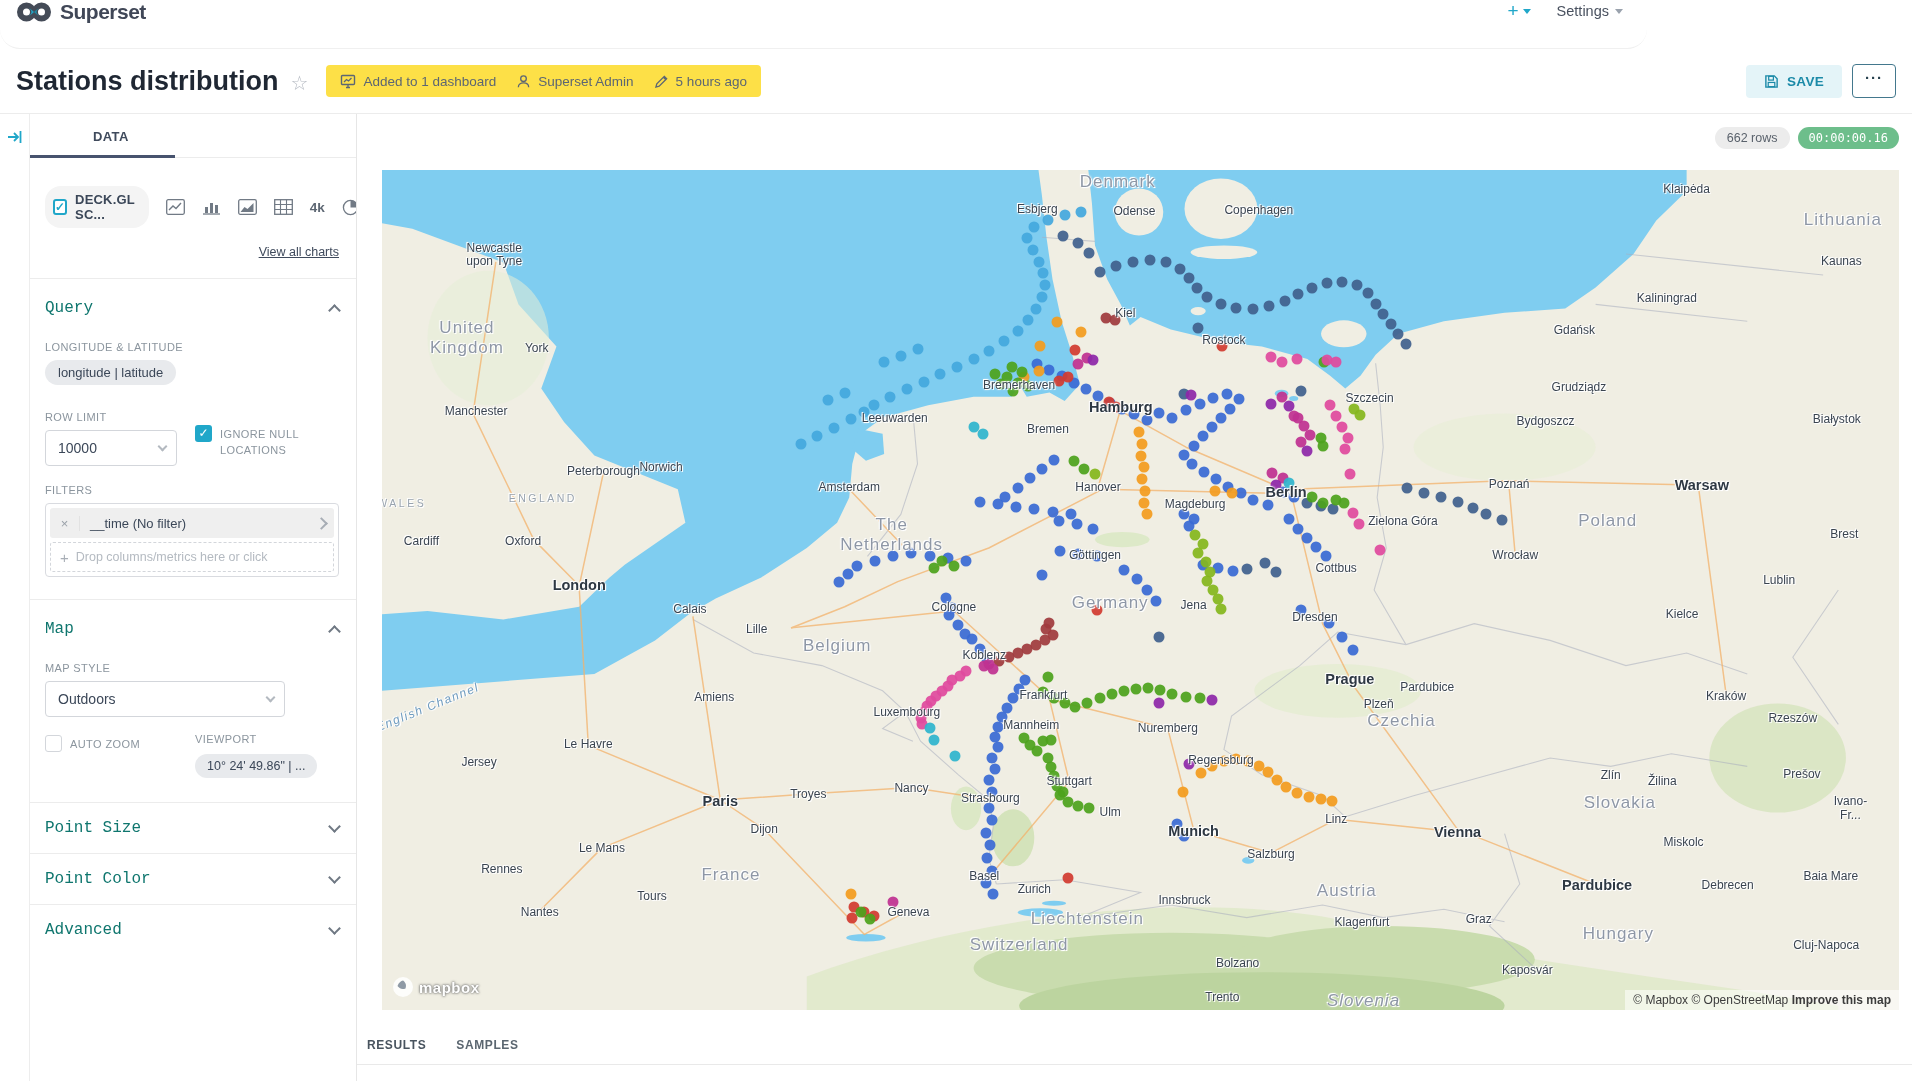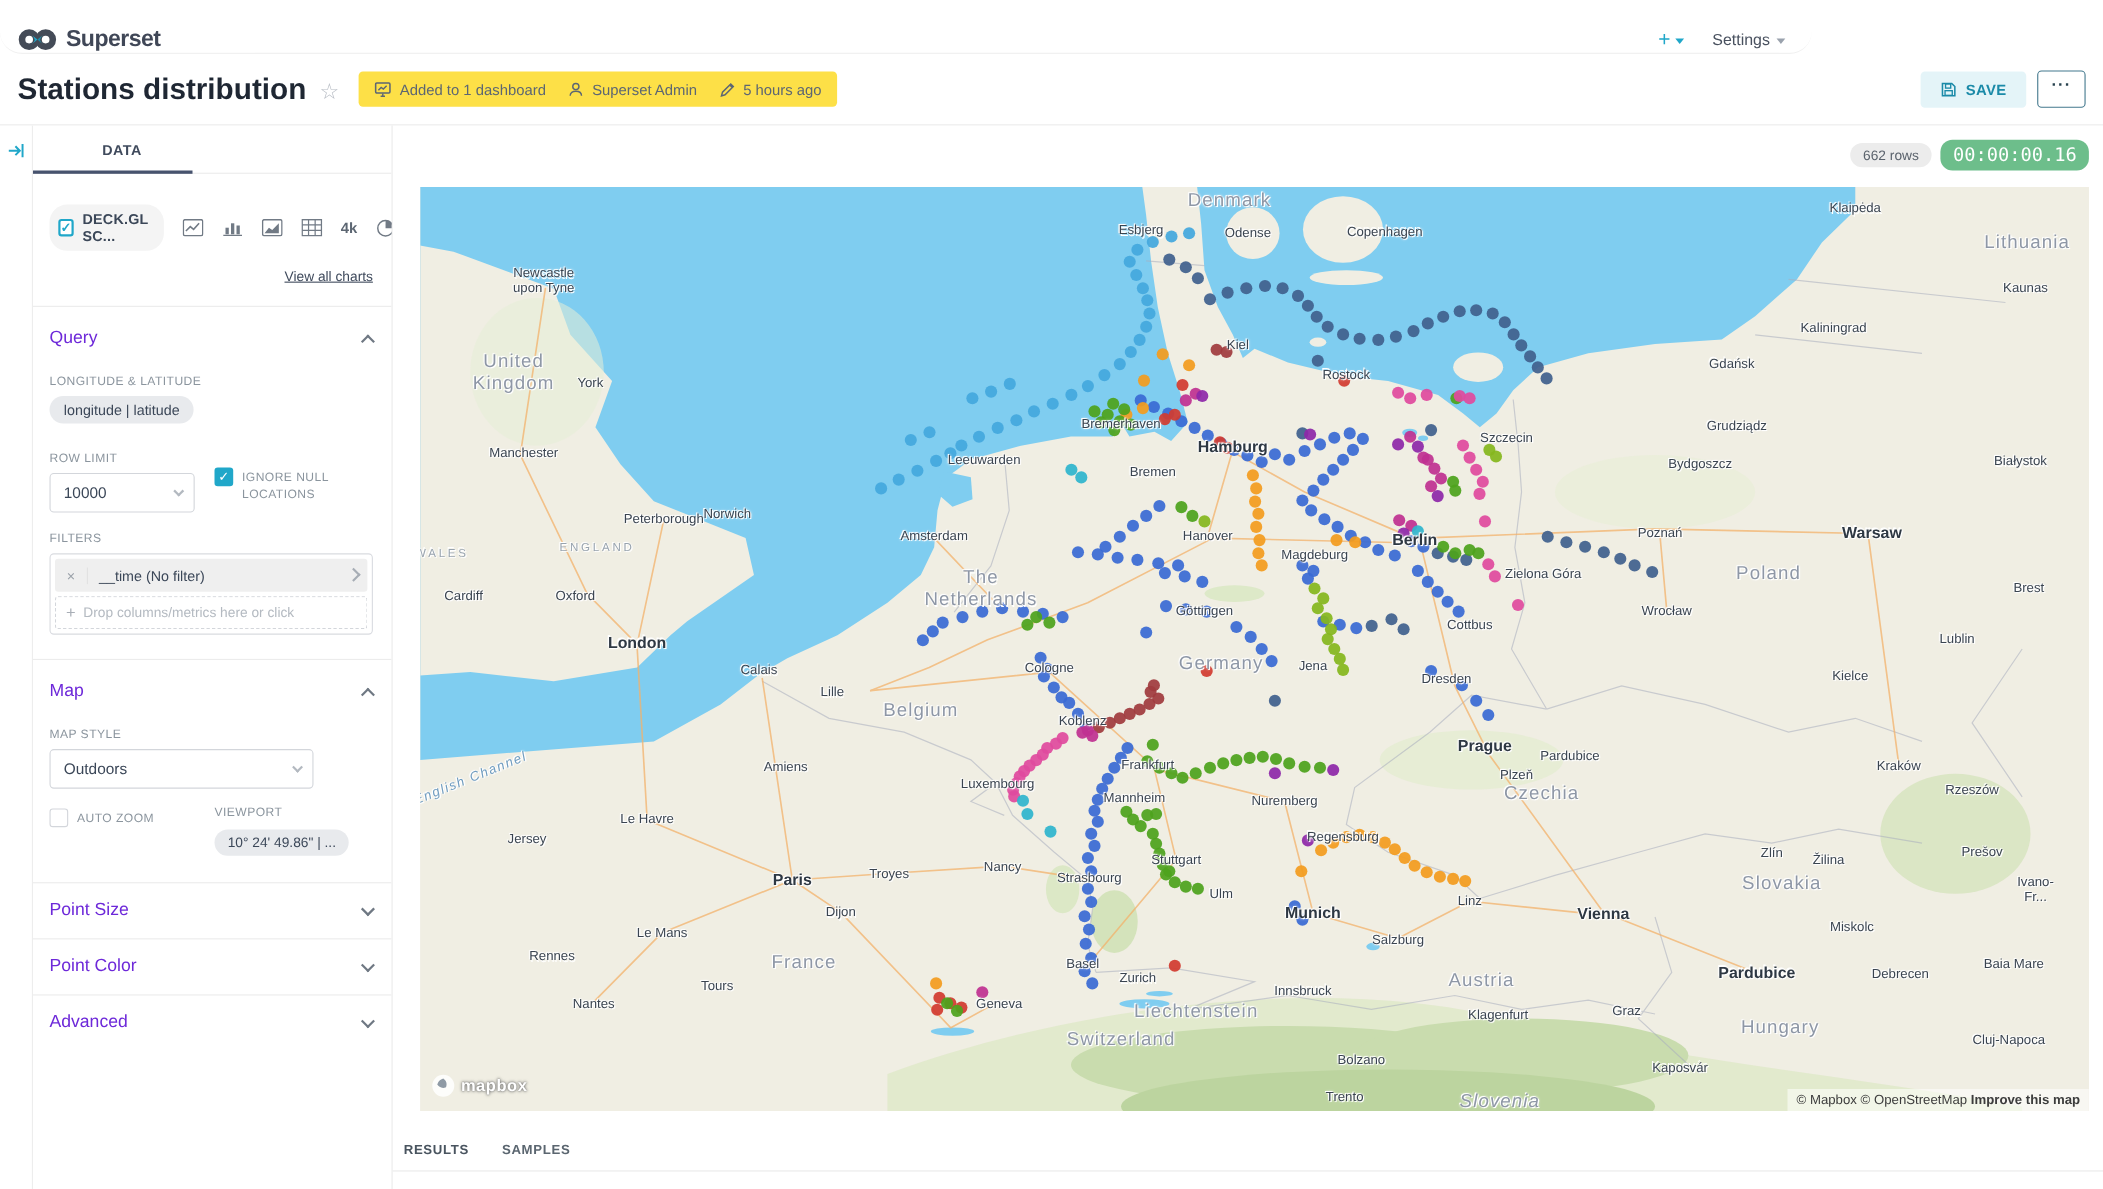--- a/index.html
+++ b/index.html
@@ -1,21 +1,21 @@
 <!DOCTYPE html>
 <html><head>
 <meta charset="utf-8">
 <style>
   * { margin:0; padding:0; box-sizing:border-box; }
   html,body { width:1912px; height:1081px; overflow:hidden; background:#fff;
     font-family:"Liberation Sans", sans-serif; color:#323c4a; }
 
   
   .topbar { position:absolute; left:0; top:0; width:1647px; height:49px; background:#fff;
-    border-bottom:1px solid #f0f0f0; display:flex; align-items:flex-end; z-index:30;border-radius:20px; }
+    border-bottom:1px solid #f0f0f0; display:flex; align-items:flex-start; z-index:30;border-radius:20px; }
   .brand { display:flex; align-items:center; gap:8px; padding:0 18px 0 16px; }
   .brand-name { font-size:21px; font-weight:bold; color:#404757; letter-spacing:-0.5px; }
   .nav-items { display:flex; align-items:center; height:100%; }
   .nav-item { height:100%; display:flex; align-items:center; padding:0 19px; font-size:14.5px;
     color:#49515f; cursor:pointer; position:relative; }
   .nav-item.active { color:#20a7c9; }
   .nav-item.active::after { content:""; position:absolute; left:14px; right:14px; bottom:-1px;
     height:3px; background:#20a7c9; }
   .caret { display:inline-block; width:0; height:0; border-left:4px solid transparent;
     border-right:4px solid transparent; border-top:5px solid #9aa2ad; margin-left:6px; }
@@ -62,21 +62,21 @@
     font-size:12px; line-height:13px; text-align:center; font-weight:bold; background:#fff; }
   .viz-pill-label { font-size:13px; font-weight:bold; color:#3b4758; letter-spacing:0.2px; }
   .viz-ic { color:#717a85; cursor:pointer; display:flex; }
   .viz-badge { font-size:13.5px; font-weight:bold; color:#5d6773; cursor:pointer; }
   .viewall { text-align:right; padding:14px 17px 18px 0; }
   .viewall a { font-size:12.5px; color:#3f4a5c; text-decoration:underline; cursor:pointer; }
   .hr { border-top:1px solid #ececec; }
 
   .section-head { display:flex; align-items:center; justify-content:space-between;
     padding:20px 17px 14px 15px; cursor:pointer; }
-  .section-title { font-size:16px; color:#6d28d9; }
+  .section-title { font-size:16px; color:#0f766e;font-family:Liberation Mono, monospace; }
   .chev { width:9px; height:9px; border-right:2px solid #6f7883; border-bottom:2px solid #6f7883;
     display:inline-block; }
   .chev.up { transform:rotate(-135deg); margin-top:5px; }
   .chev.down { transform:rotate(45deg); margin-bottom:4px; }
   .chev.right { transform:rotate(-45deg); }
 
   .ctl-label { font-size:11px; color:#8b959e; letter-spacing:0.4px; padding:10px 15px 7px 15px; }
   .token { display:inline-block; background:#e8eaed; border-radius:15px; font-size:13px;
     color:#3b4758; padding:5px 13px; margin:0 0 4px 15px; }
   .row2col { display:flex; padding:4px 15px 0 15px; }
@@ -113,21 +113,21 @@
     padding:16px 17px 16px 15px; border-bottom:1px solid #ececec; cursor:pointer; }
   .update-wrap { position:absolute; bottom:22px; left:0; width:100%; text-align:center; }
   .update-btn { background:#e2f1f8; border:none; border-radius:4px; color:#1b8aa8; font-size:13px;
     font-weight:bold; letter-spacing:0.6px; padding:12px 30px; cursor:pointer; font-family:inherit; }
 
   
   .content { position:absolute; left:357px; top:0; right:0; bottom:0; background:#fff; }
   .badges-row { position:absolute; top:13px; right:13px; display:flex; gap:8px; align-items:center; }
   .rows-badge { background:#ececec; color:#5a626c; font-size:12.5px; border-radius:11px;
     padding:4px 12px; }
-  .timer-badge { color:#fff; font-family:"DejaVu Sans Mono", monospace; font-size:17px;
+  .timer-badge { color:#fff; font-family:"DejaVu Sans Mono", monospace; font-size:12px;
     border-radius:11px; padding:4px 11px; }
 
   .map-wrap { position:absolute; left:25px; right:13px; top:56px; height:840px; overflow:hidden;
     background:#f0eee3; }
   .map-wrap svg.base { position:absolute; inset:0; width:100%; height:100%; }
   .pt { position:absolute; width:11px; height:11px; border-radius:50%;
     transform:translate(-50%,-50%); opacity:0.93; }
   .map-label { position:absolute; transform:translate(-50%,-50%); white-space:pre-line;
     text-align:center; pointer-events:none; line-height:1.15;
     text-shadow:0 0 3px #fff,0 0 2px #fff,1px 1px 0 #fff,-1px -1px 0 #fff; }

